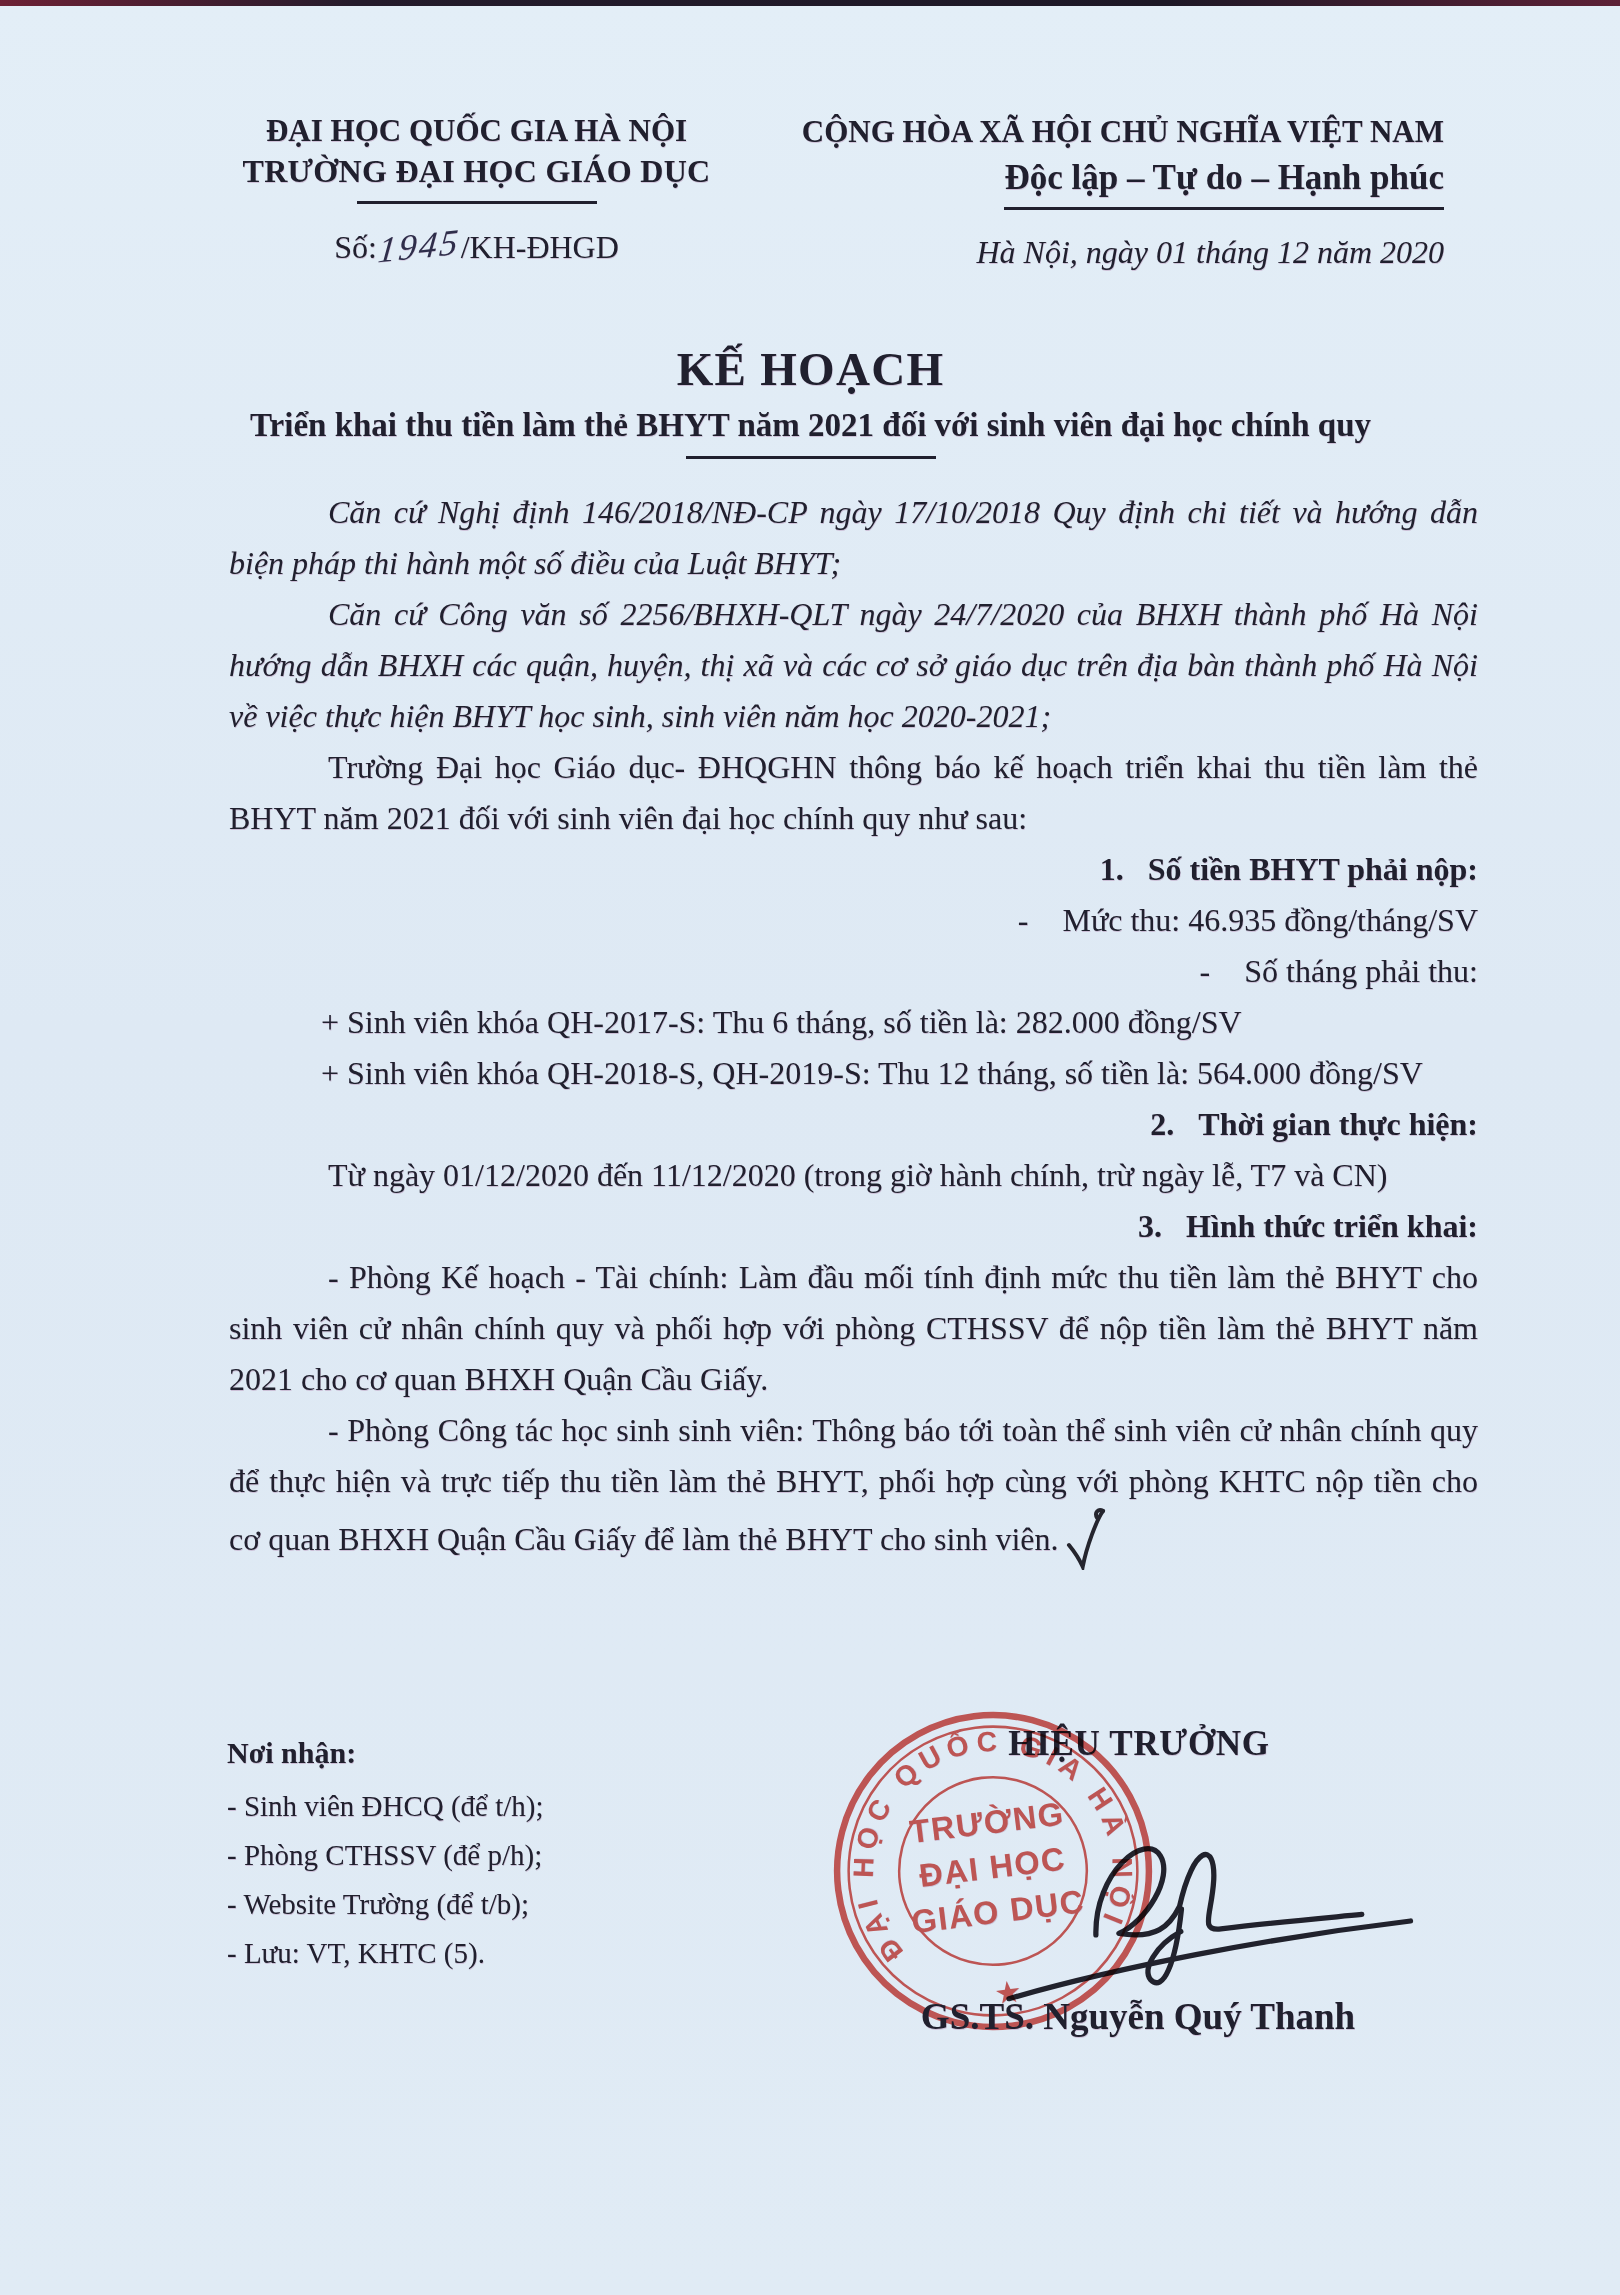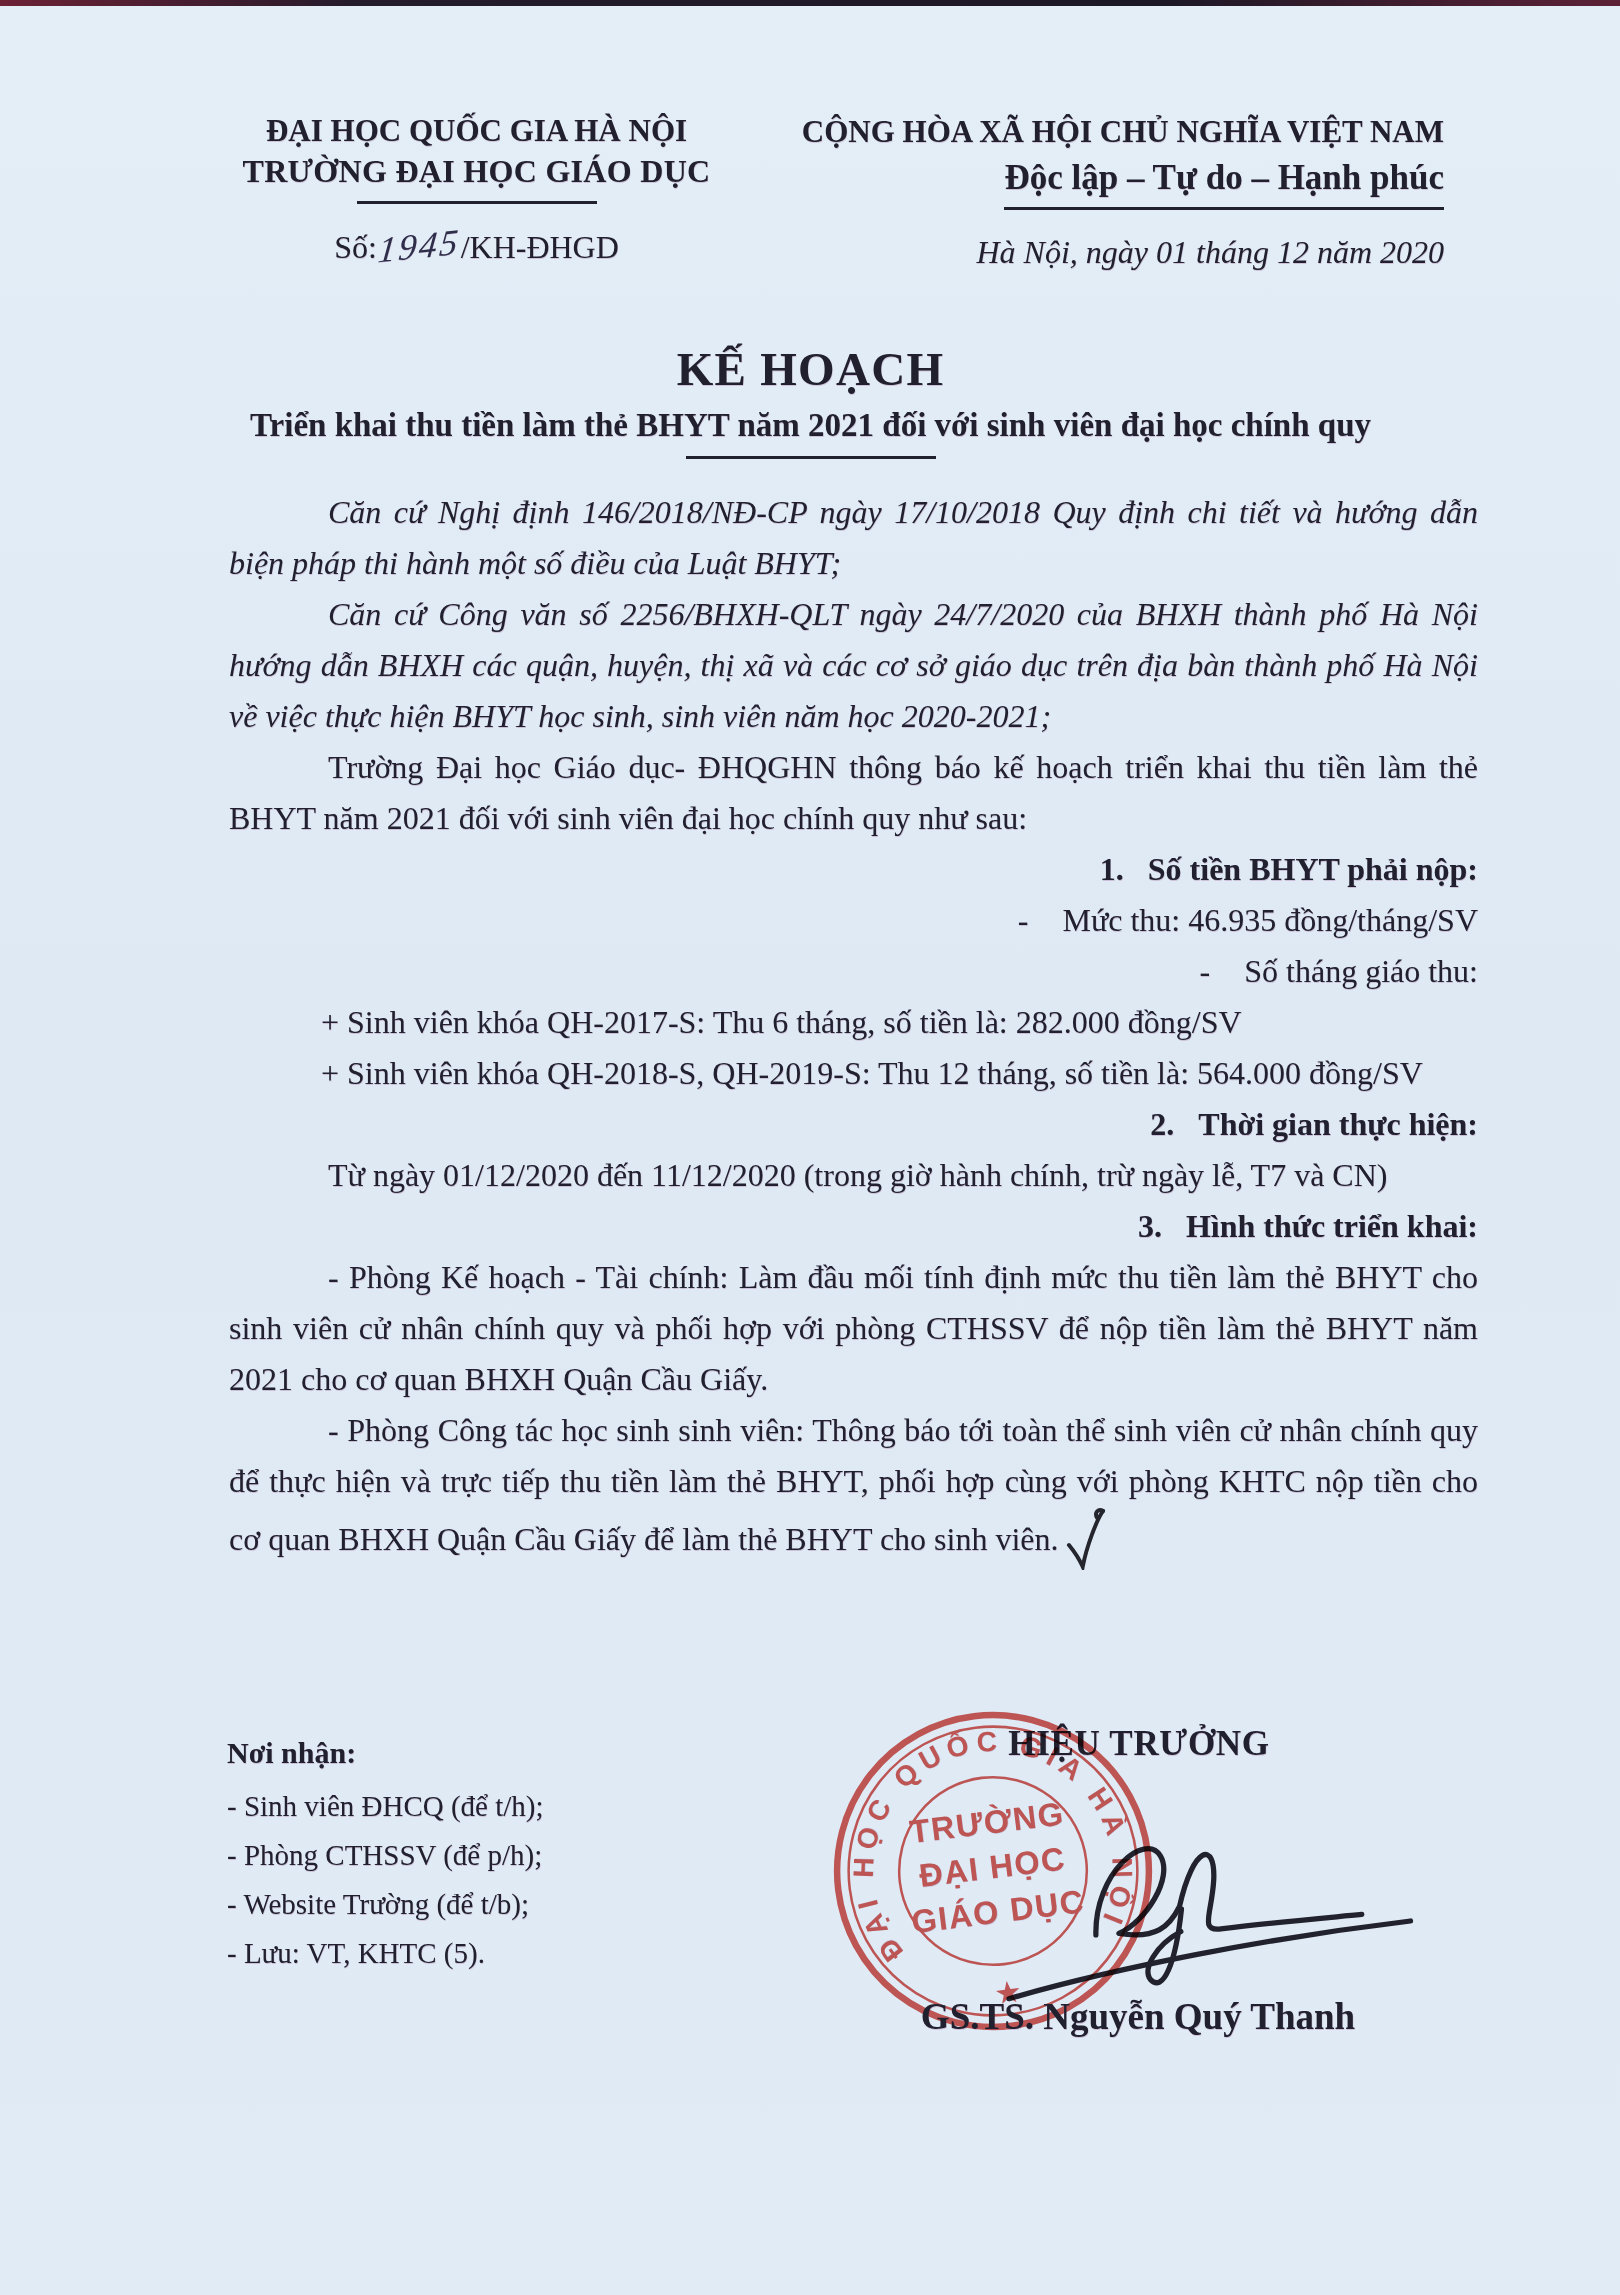--- a/index.html
+++ b/index.html
@@ -106,21 +106,21 @@
     <div class="subtitle-underline"></div>
   </div>
 
   <div class="content">
     <p class="it indent j">Căn cứ Nghị định 146/2018/NĐ-CP ngày 17/10/2018 Quy định chi tiết và hướng dẫn biện pháp thi hành một số điều của Luật BHYT;</p>
     <p class="it indent j">Căn cứ Công văn số 2256/BHXH-QLT ngày 24/7/2020 của BHXH thành phố Hà Nội hướng dẫn BHXH các quận, huyện, thị xã và các cơ sở giáo dục trên địa bàn thành phố Hà Nội về việc thực hiện BHYT học sinh, sinh viên năm học 2020-2021;</p>
     <p class="indent j">Trường Đại học Giáo dục- ĐHQGHN thông báo kế hoạch triển khai thu tiền làm thẻ BHYT năm 2021 đối với sinh viên đại học chính quy như sau:</p>
 
     <p class="hline"><span class="num">1.</span><span class="b">Số tiền BHYT phải nộp:</span></p>
     <p class="hline"><span class="dash">-</span><span>Mức thu: 46.935 đồng/tháng/SV</span></p>
-    <p class="hline"><span class="dash">-</span><span>Số tháng giáo thu:</span></p>
+    <p class="hline"><span class="dash">-</span><span>Số tháng phải thu:</span></p>
     <p class="indent-sm j">+ Sinh viên khóa QH-2017-S: Thu 6 tháng, số tiền là: 282.000 đồng/SV</p>
     <p class="indent-sm j">+ Sinh viên khóa QH-2018-S, QH-2019-S: Thu 12 tháng, số tiền là: 564.000 đồng/SV</p>
 
     <p class="hline"><span class="num">2.</span><span class="b">Thời gian thực hiện:</span></p>
     <p class="indent">Từ ngày 01/12/2020 đến 11/12/2020 (trong giờ hành chính, trừ ngày lễ, T7 và CN)</p>
 
     <p class="hline"><span class="num">3.</span><span class="b">Hình thức triển khai:</span></p>
     <p class="indent j">- Phòng Kế hoạch - Tài chính: Làm đầu mối tính định mức thu tiền làm thẻ BHYT cho sinh viên cử nhân chính quy và phối hợp với phòng CTHSSV để nộp tiền làm thẻ BHYT năm 2021 cho cơ quan BHXH Quận Cầu Giấy.</p>
     <p class="indent j"><span>- Phòng Công tác học sinh sinh viên: Thông báo tới toàn thể sinh viên cử nhân chính quy để thực hiện và trực tiếp thu tiền làm thẻ BHYT, phối hợp cùng với phòng KHTC nộp tiền cho cơ quan BHXH Quận Cầu Giấy để làm thẻ BHYT cho sinh viên.</span><svg class="checkmark-icon" viewBox="0 0 64 96" aria-hidden="true">
           <path d="M6,58 C15,69 22,80 27,91 C33,60 48,20 58,6"></path>

